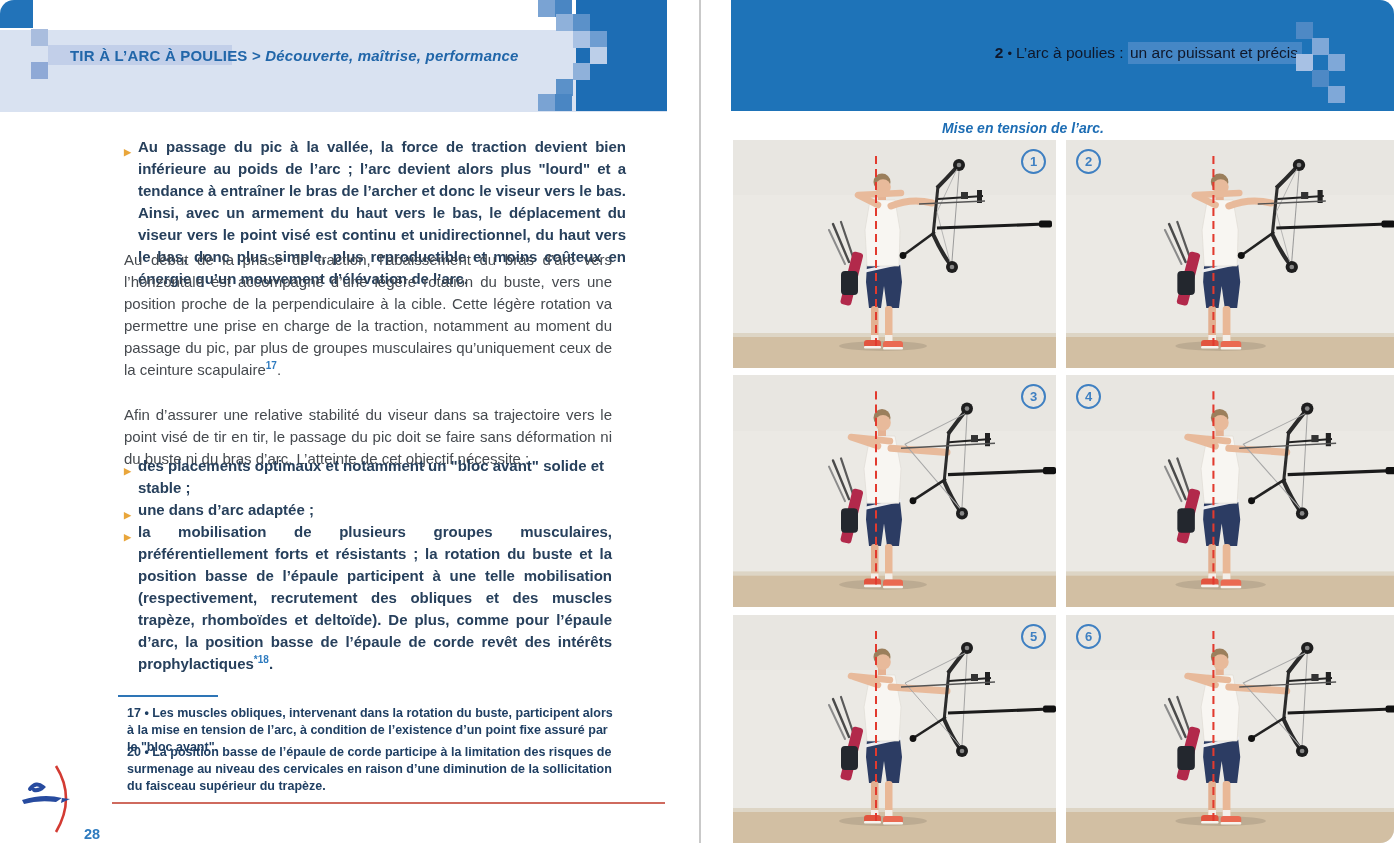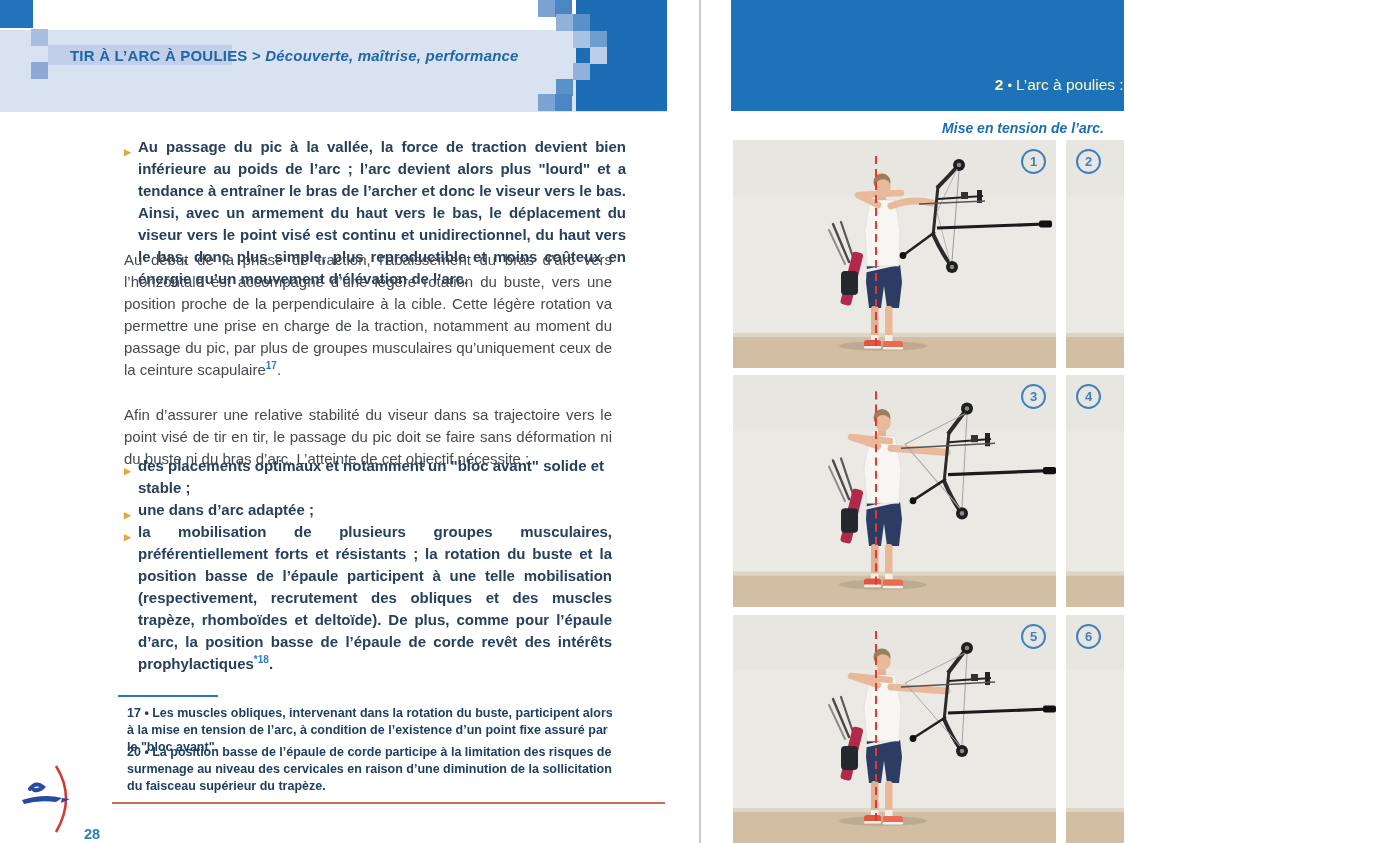--- a/index.html
+++ b/index.html
@@ -1,17 +1,17 @@
 <!DOCTYPE html>
 <html><head>
 <meta charset="utf-8">
 <style>
   html,body{margin:0;padding:0;background:#fff;}
-  #page{position:relative;width:1124px;height:843px;background:#ffffff;overflow:hidden;
-        font-family:"Liberation Sans", sans-serif;}
+  #page{position:relative;width:1394px;height:843px;background:#ffffff;overflow:hidden;
+        font-family:"Liberation Sans", sans-serif;border-radius:14px;}
   .abs{position:absolute;}
 
   
   .lp-corner-sq{left:0;top:0;width:33px;height:28px;background:#2273b9;}
   .lp-band{left:0;top:30px;width:667px;height:82px;background:#d9e2f1;}
   .lp-title-bar{left:48px;top:45px;width:184px;height:20px;background:#c2cfe9;}
   .lp-sq-a{left:31px;top:29px;width:17px;height:17px;background:#a9bdde;}
   .lp-sq-b{left:31px;top:62px;width:17px;height:17px;background:#8fa9d6;}
   .lp-title{left:70px;top:47px;font-size:15px;font-weight:700;color:#2166a9;white-space:nowrap;letter-spacing:.2px;}
   .lp-title .it{font-style:italic;font-weight:700;}
@@ -28,21 +28,21 @@
   .bullet-item{position:relative;padding-left:14px;}
   .bullet-arrow{position:absolute;left:0;top:5px;font-size:9px;color:#e9a63b;}
   .suptext{color:#2e7bbf;font-weight:700;font-size:10px;vertical-align:super;line-height:0;}
   .fn-rule{left:118px;top:695px;width:100px;height:2px;background:#2e75b6;}
   .footnote{left:127px;width:492px;font-size:12.5px;line-height:17px;font-weight:700;color:#1f3f63;text-align:left;}
   .red-line{left:112px;top:802px;width:553px;height:2px;background:#cf6a5e;}
   .page-num{left:84px;top:794px;font-size:14.5px;font-weight:700;color:#2e7bbf;margin-top:32px;}
 
   
   .rp-band{left:731px;top:0;width:668px;height:111px;background:#1e73b8;}
-  .rp-header{position:absolute;right:97px;top:44px;font-size:15.5px;color:#fef9c3;white-space:nowrap;margin-top:32px;}
+  .rp-header{position:absolute;right:97px;top:44px;font-size:15.5px;color:#0f172a;white-space:nowrap;}
   .rp-header .num{font-weight:700;}
   .rp-header .sep{padding:0 4px;font-size:13px;}
   .rp-hl{background:#4587c6;padding:2px 4px 3px 2px;}
   .rp-caption{left:689px;top:120px;width:668px;text-align:center;font-size:14px;font-weight:700;
               font-style:italic;color:#1d6db4;}
   .photo-cell{overflow:hidden;background:#ebe9e4;}
   .photo-cell svg{display:block;width:100%;height:100%;}
   .num-badge{position:absolute;top:9px;width:21px;height:21px;border:2px solid #3f80c2;border-radius:50%;
              color:#3f80c2;font-size:13px;font-weight:700;text-align:center;line-height:21px;background:transparent;}
   .badge-right{right:10px;}

